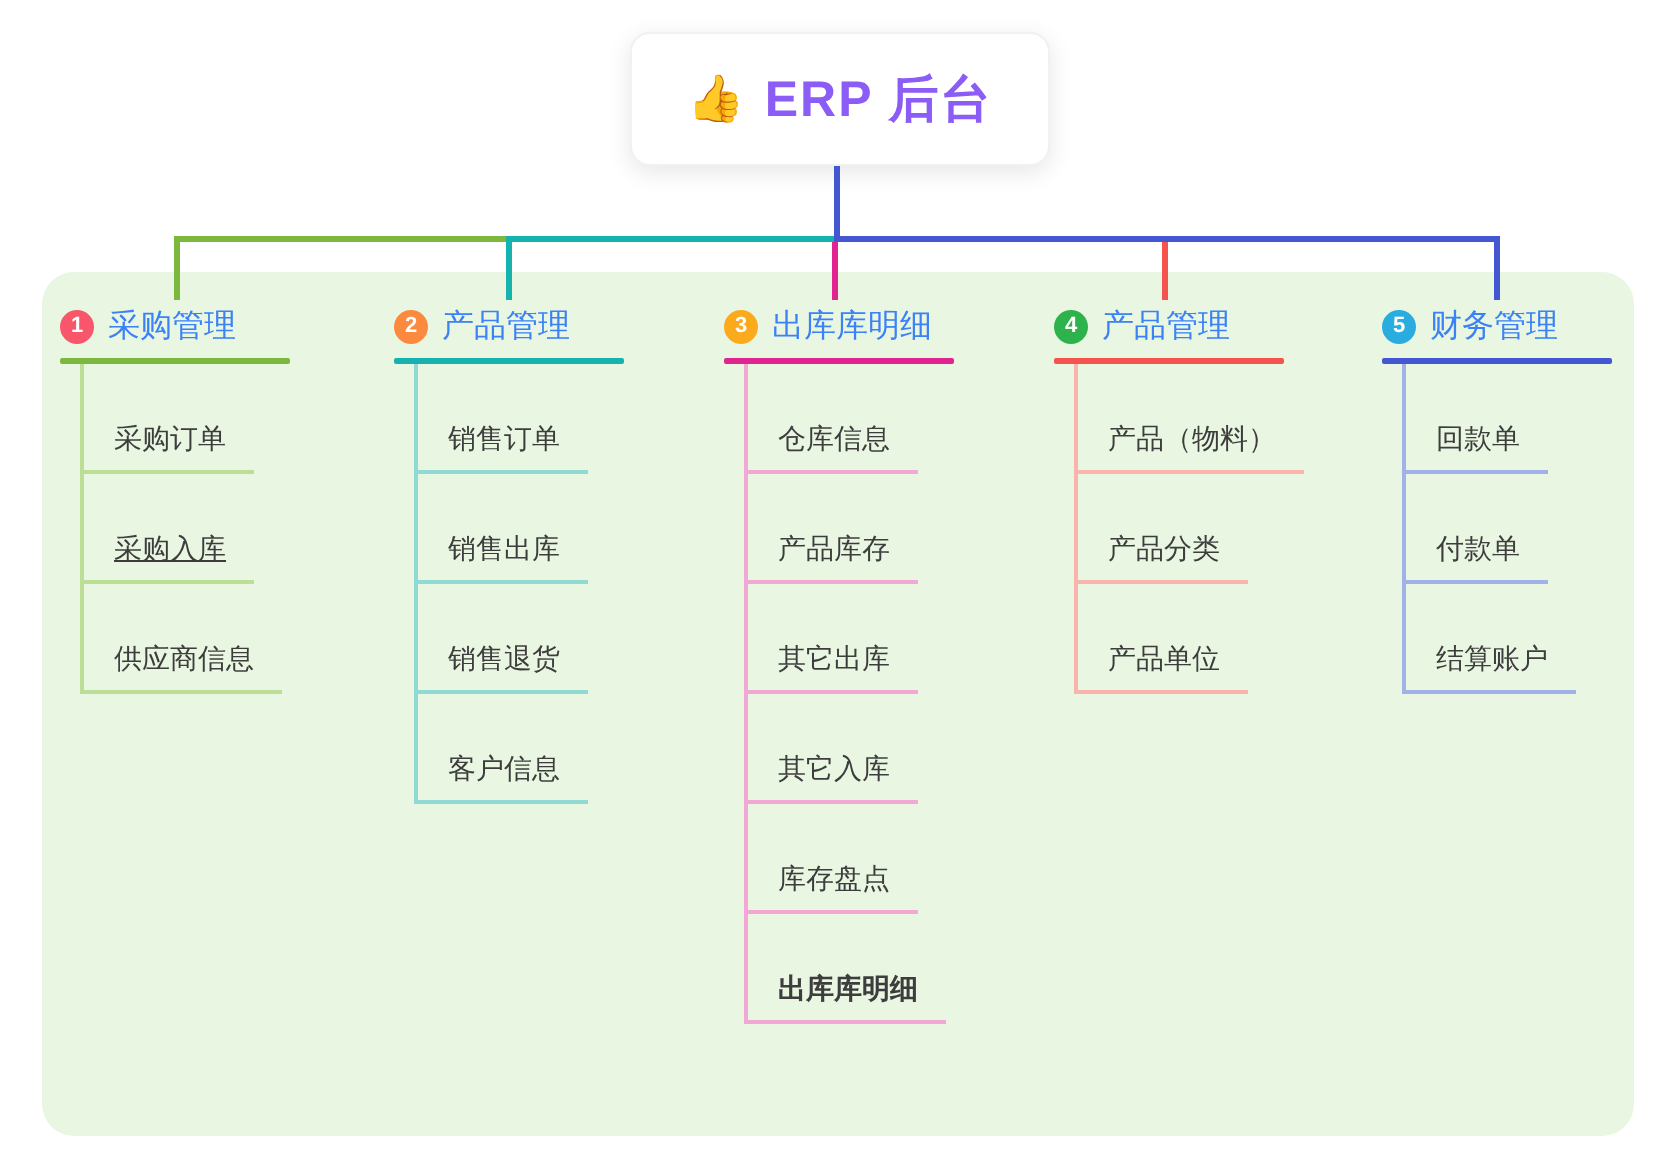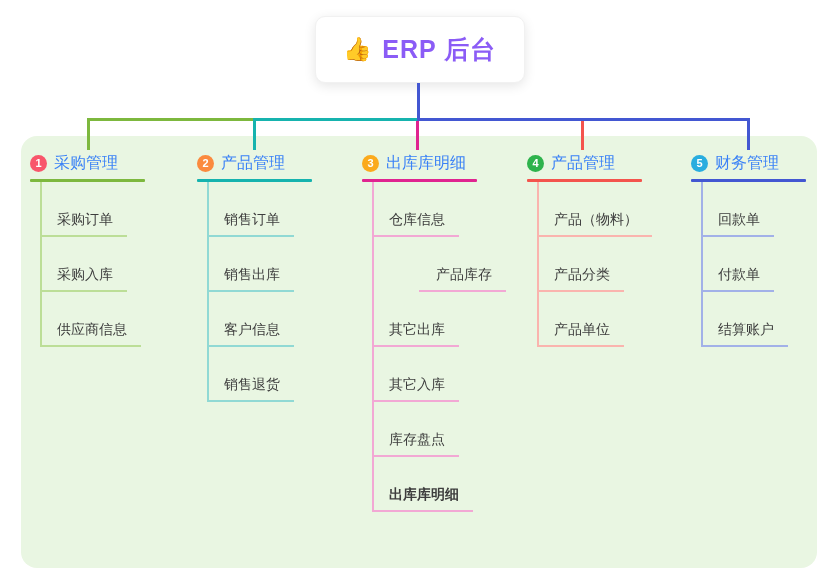--- a/index.html
+++ b/index.html
@@ -70,21 +70,21 @@
           <span class="badge" style="background: rgb(248, 86, 107);">1</span>
           <span class="branch-label">采购管理</span>
         </div>
         <div class="branch-underline" style="background: rgb(125, 184, 62);"></div>
         <div class="children">
           <div class="child-vline" style="background: rgb(188, 222, 151);"></div>
           <div class="child">
             <div class="child-box" style="border-bottom-color: rgb(188, 222, 151); margin-top: 38px;">采购订单</div>
           </div>
           <div class="child">
-            <div class="child-box" style="border-bottom-color: rgb(188, 222, 151);">采购入库</div>
+            <div class="child-box" style="border-bottom-color: rgb(188, 222, 151); text-decoration: underline;">采购入库</div>
           </div>
           <div class="child">
             <div class="child-box" style="border-bottom-color: rgb(188, 222, 151);">供应商信息</div>
           </div>
         </div>
       </div>
       <div class="branch" style="left: 197px; top: 150px;">
         <div class="branch-title">
           <span class="badge" style="background: rgb(251, 138, 62);">2</span>
           <span class="branch-label">产品管理</span>
@@ -92,40 +92,40 @@
         <div class="branch-underline" style="background: rgb(22, 179, 174);"></div>
         <div class="children">
           <div class="child-vline" style="background: rgb(144, 217, 212);"></div>
           <div class="child">
             <div class="child-box" style="border-bottom-color: rgb(144, 217, 212);">销售订单</div>
           </div>
           <div class="child">
             <div class="child-box" style="border-bottom-color: rgb(144, 217, 212);">销售出库</div>
           </div>
           <div class="child">
-            <div class="child-box" style="border-bottom-color: rgb(144, 217, 212);">客户信息</div>
+            <div class="child-box" style="border-bottom-color: rgb(144, 217, 212);">销售退货</div>
           </div>
           <div class="child">
-            <div class="child-box" style="border-bottom-color: rgb(144, 217, 212);">销售退货</div>
+            <div class="child-box" style="border-bottom-color: rgb(144, 217, 212);">客户信息</div>
           </div>
         </div>
       </div>
       <div class="branch" style="left: 362px; top: 150px;">
         <div class="branch-title">
           <span class="badge" style="background: rgb(251, 170, 28);">3</span>
           <span class="branch-label">出库库明细</span>
         </div>
         <div class="branch-underline" style="background: rgb(224, 36, 144);"></div>
         <div class="children">
           <div class="child-vline" style="background: rgb(242, 168, 212);"></div>
           <div class="child">
             <div class="child-box" style="border-bottom-color: rgb(242, 168, 212);">仓库信息</div>
           </div>
           <div class="child">
-            <div class="child-box" style="border-bottom-color: rgb(242, 168, 212); margin-left: 47px;">产品库存</div>
+            <div class="child-box" style="border-bottom-color: rgb(242, 168, 212);">产品库存</div>
           </div>
           <div class="child">
             <div class="child-box" style="border-bottom-color: rgb(242, 168, 212);">其它出库</div>
           </div>
           <div class="child">
             <div class="child-box" style="border-bottom-color: rgb(242, 168, 212);">其它入库</div>
           </div>
           <div class="child">
             <div class="child-box" style="border-bottom-color: rgb(242, 168, 212);">库存盘点</div>
           </div>

